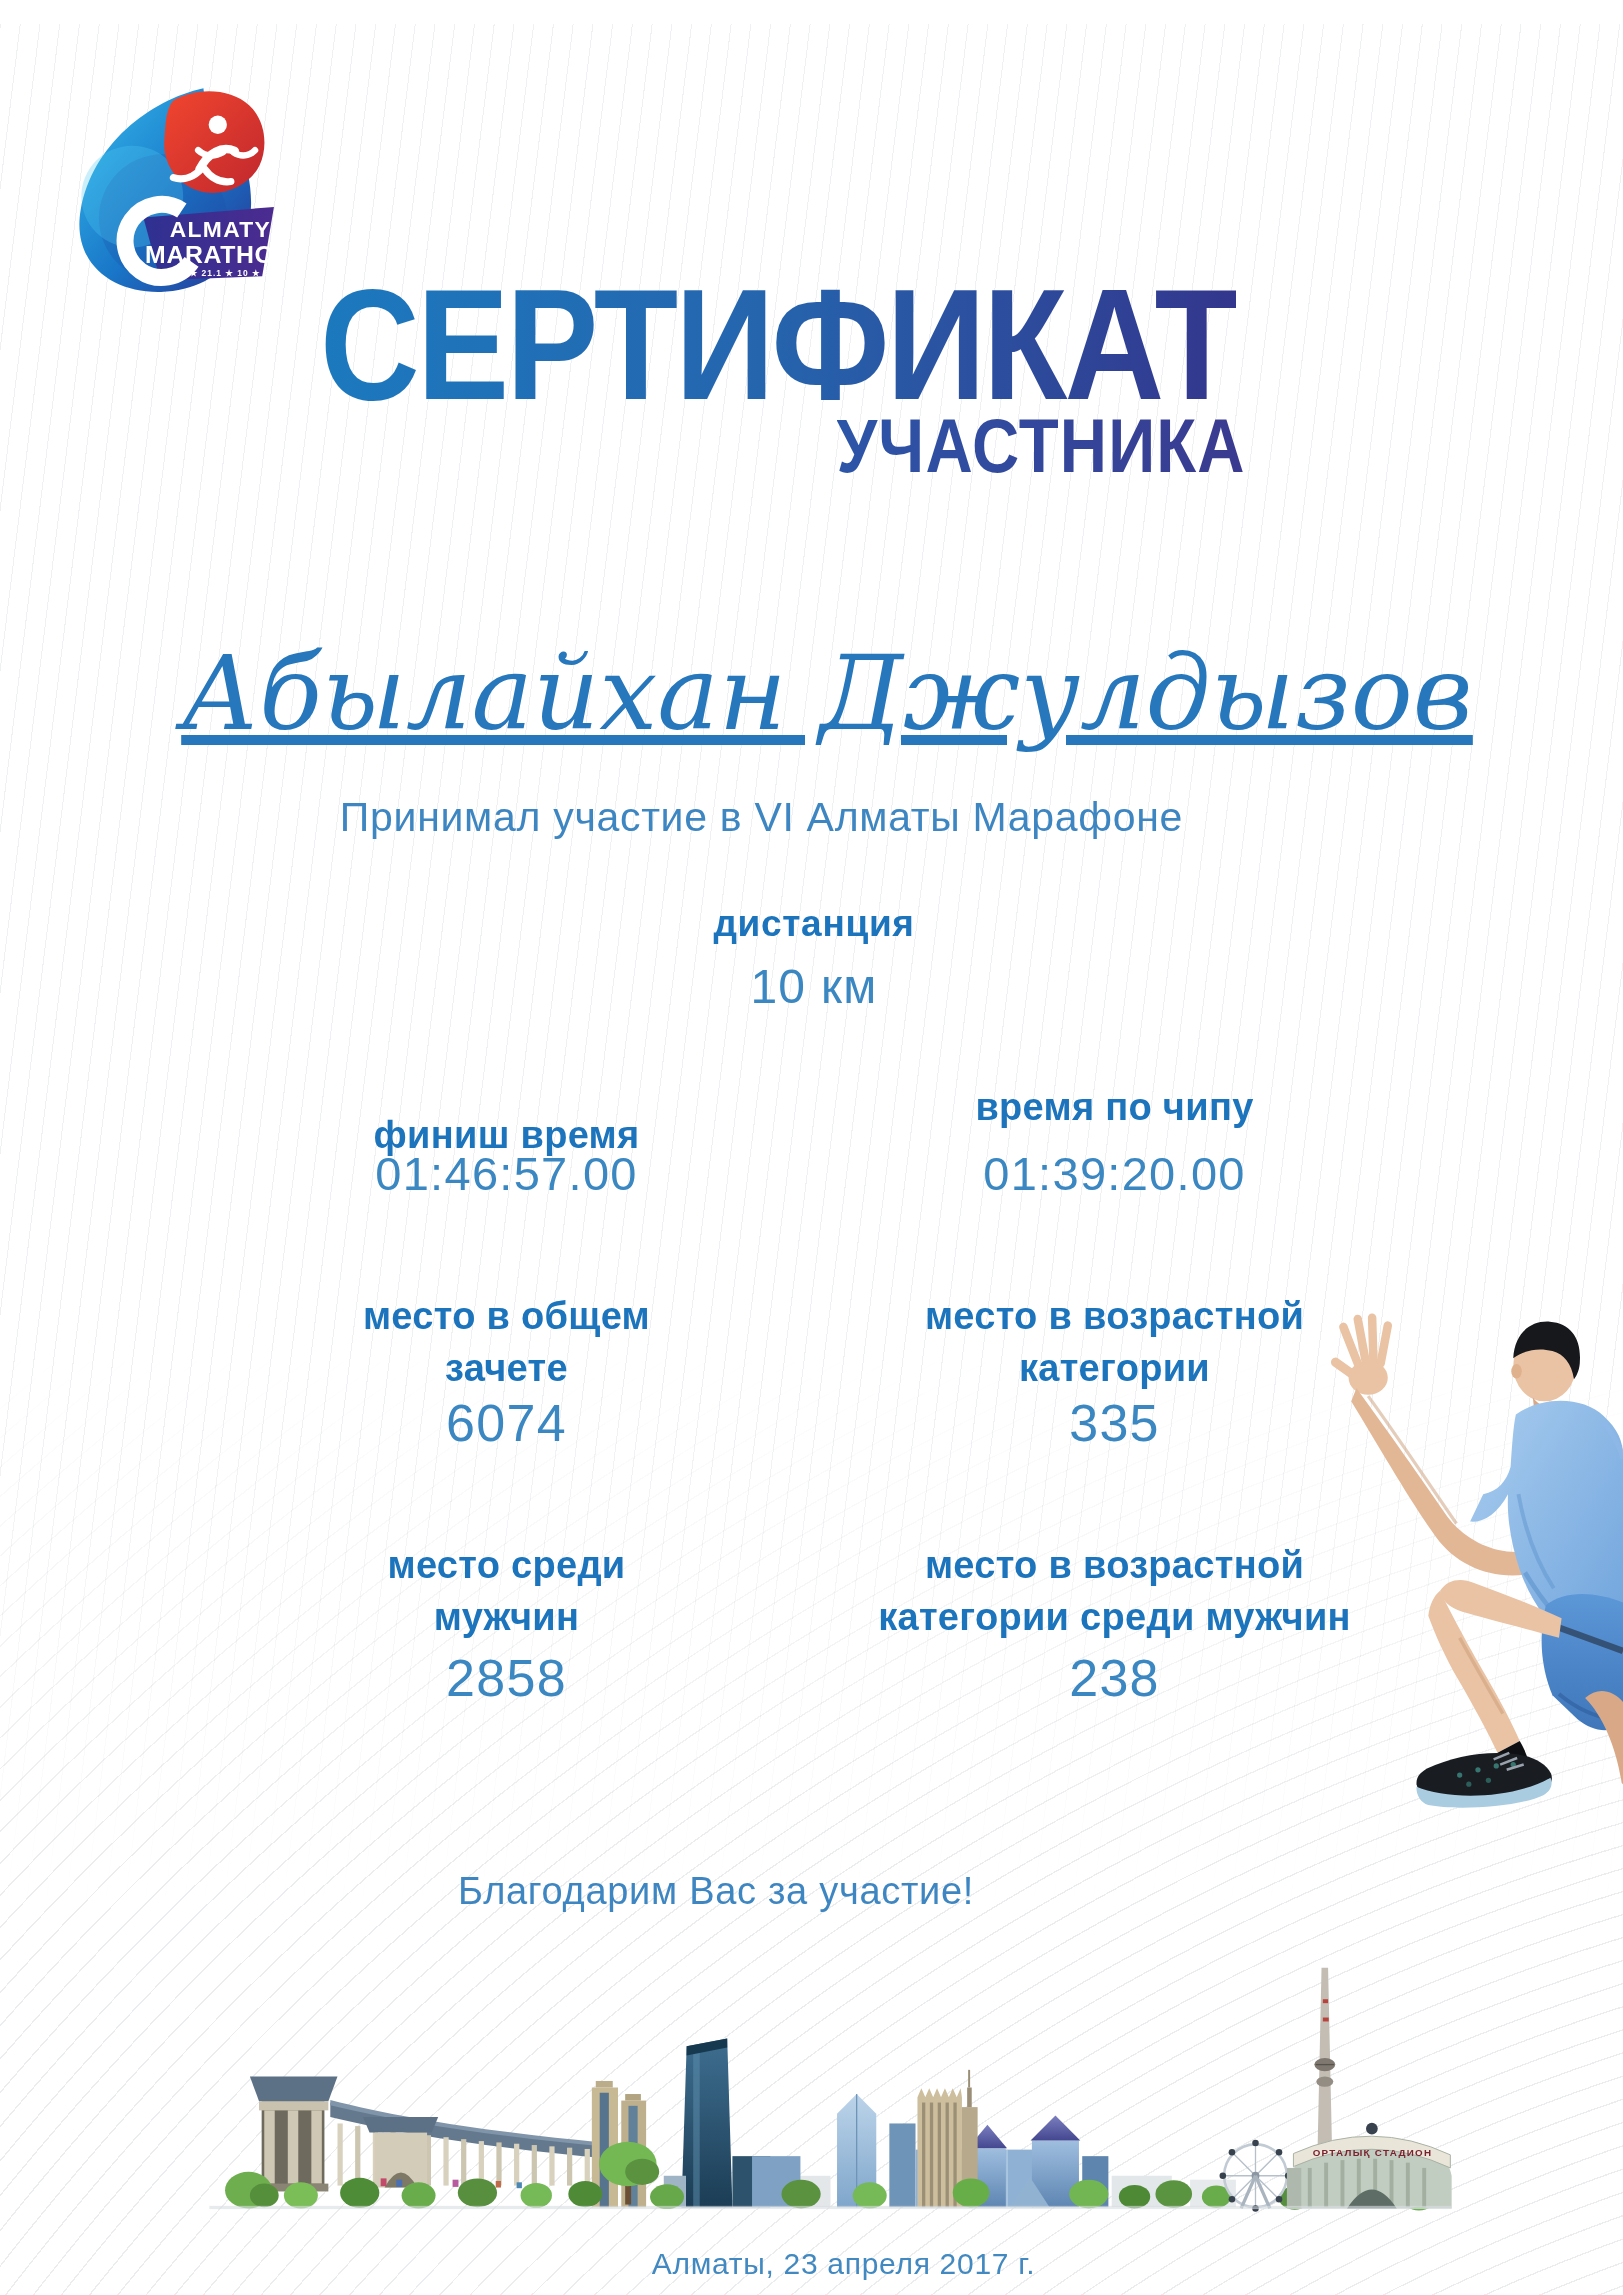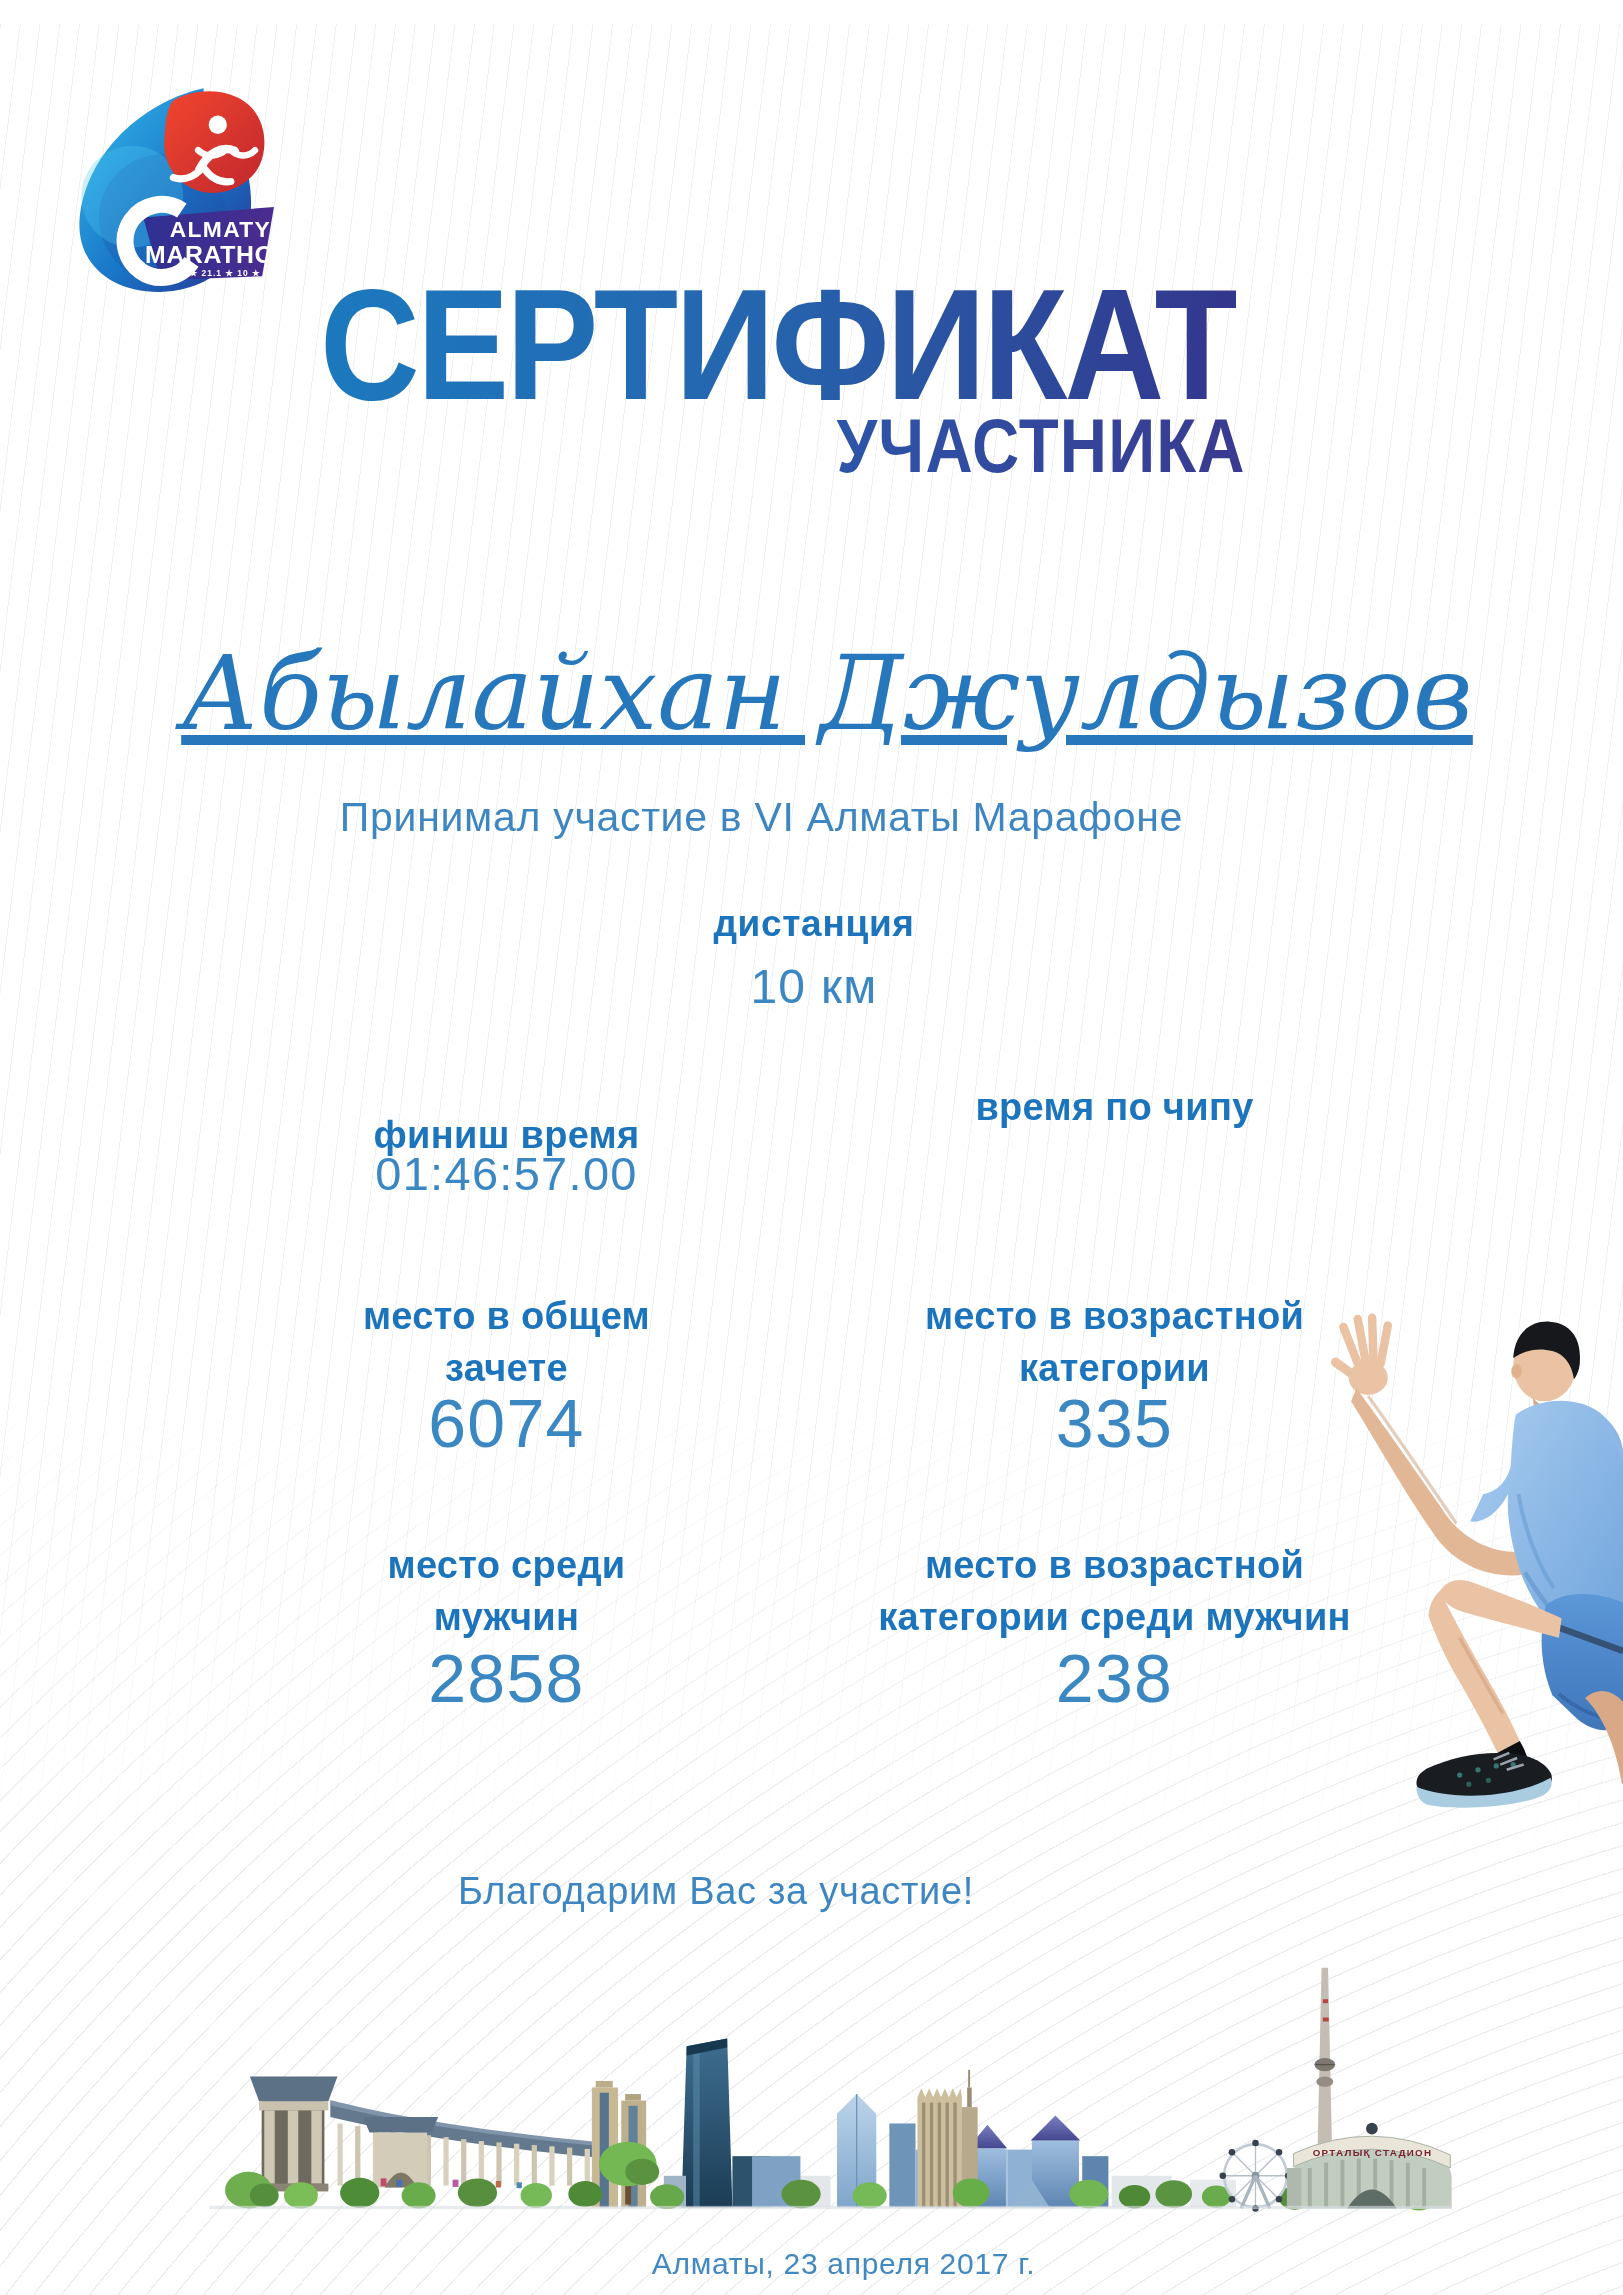--- a/index.html
+++ b/index.html
@@ -32,21 +32,21 @@
         font-weight:400;color:#3E86C2;letter-spacing:0.7px;}
 
   .dist-label{left:0;width:1628px;top:881px;text-align:center;font-size:37px;line-height:37px;
         font-weight:bold;color:#1B74BC;letter-spacing:0.7px;}
   .dist-value{left:0;width:1628px;top:934px;text-align:center;font-size:48px;line-height:58px;
         color:#3A87C2;letter-spacing:1.3px;}
 
   .sl{position:absolute;font-weight:bold;font-size:38px;color:#1B74BC;line-height:52px;
       text-align:center;letter-spacing:0.3px;}
   .sv{position:absolute;font-size:47px;color:#3A87C2;text-align:center;letter-spacing:1.3px;line-height:60px;}
-  .sv.big{font-size:68px;line-height:63px;}
+  .sv.big{font-size:52px;line-height:63px;}
   .col-l{left:330px;width:353px;}
   .col-r{left:853px;width:523px;}
 
   .thanks{left:0;width:1432px;top:1846px;text-align:center;font-size:38px;line-height:43px;
         color:#3E86C2;letter-spacing:0.7px;}
   .skyline{left:209px;top:1936px;width:1243px;height:340px;}
   .footer-date{left:222px;width:1243px;top:2224px;text-align:center;font-size:30px;line-height:31px;
         color:#4189C0;letter-spacing:0.7px;}
   .runner{left:1329px;top:1274px;width:294px;height:536px;}
 </style>
@@ -101,20 +101,21 @@
 
   <div class="abs name">Абылайхан Джулдызов</div>
   <div class="abs participation">Принимал участие в VI Алматы Марафоне</div>
 
   <div class="abs dist-label">дистанция</div>
   <div class="abs dist-value">10 км</div>
 
   <div class="sl col-l" style="top:1085px">финиш время</div>
   <div class="sv col-l" style="top:1120px">01:46:57.00</div>
   <div class="sl col-r" style="top:1057px">время по чипу</div>
+  <div class="sv col-r" style="top:1120px">01:39:20.00</div>
 
   <div class="sl col-l" style="top:1266px">место в общем зачете</div>
   <div class="sv big col-l" style="top:1368px">6074</div>
   <div class="sl col-r" style="top:1266px">место в возрастной категории</div>
   <div class="sv big col-r" style="top:1368px">335</div>
 
   <div class="sl col-l" style="top:1515px">место среди мужчин</div>
   <div class="sv big col-l" style="top:1623px">2858</div>
   <div class="sl col-r" style="top:1515px">место в возрастной категории среди мужчин</div>
   <div class="sv big col-r" style="top:1623px">238</div>

